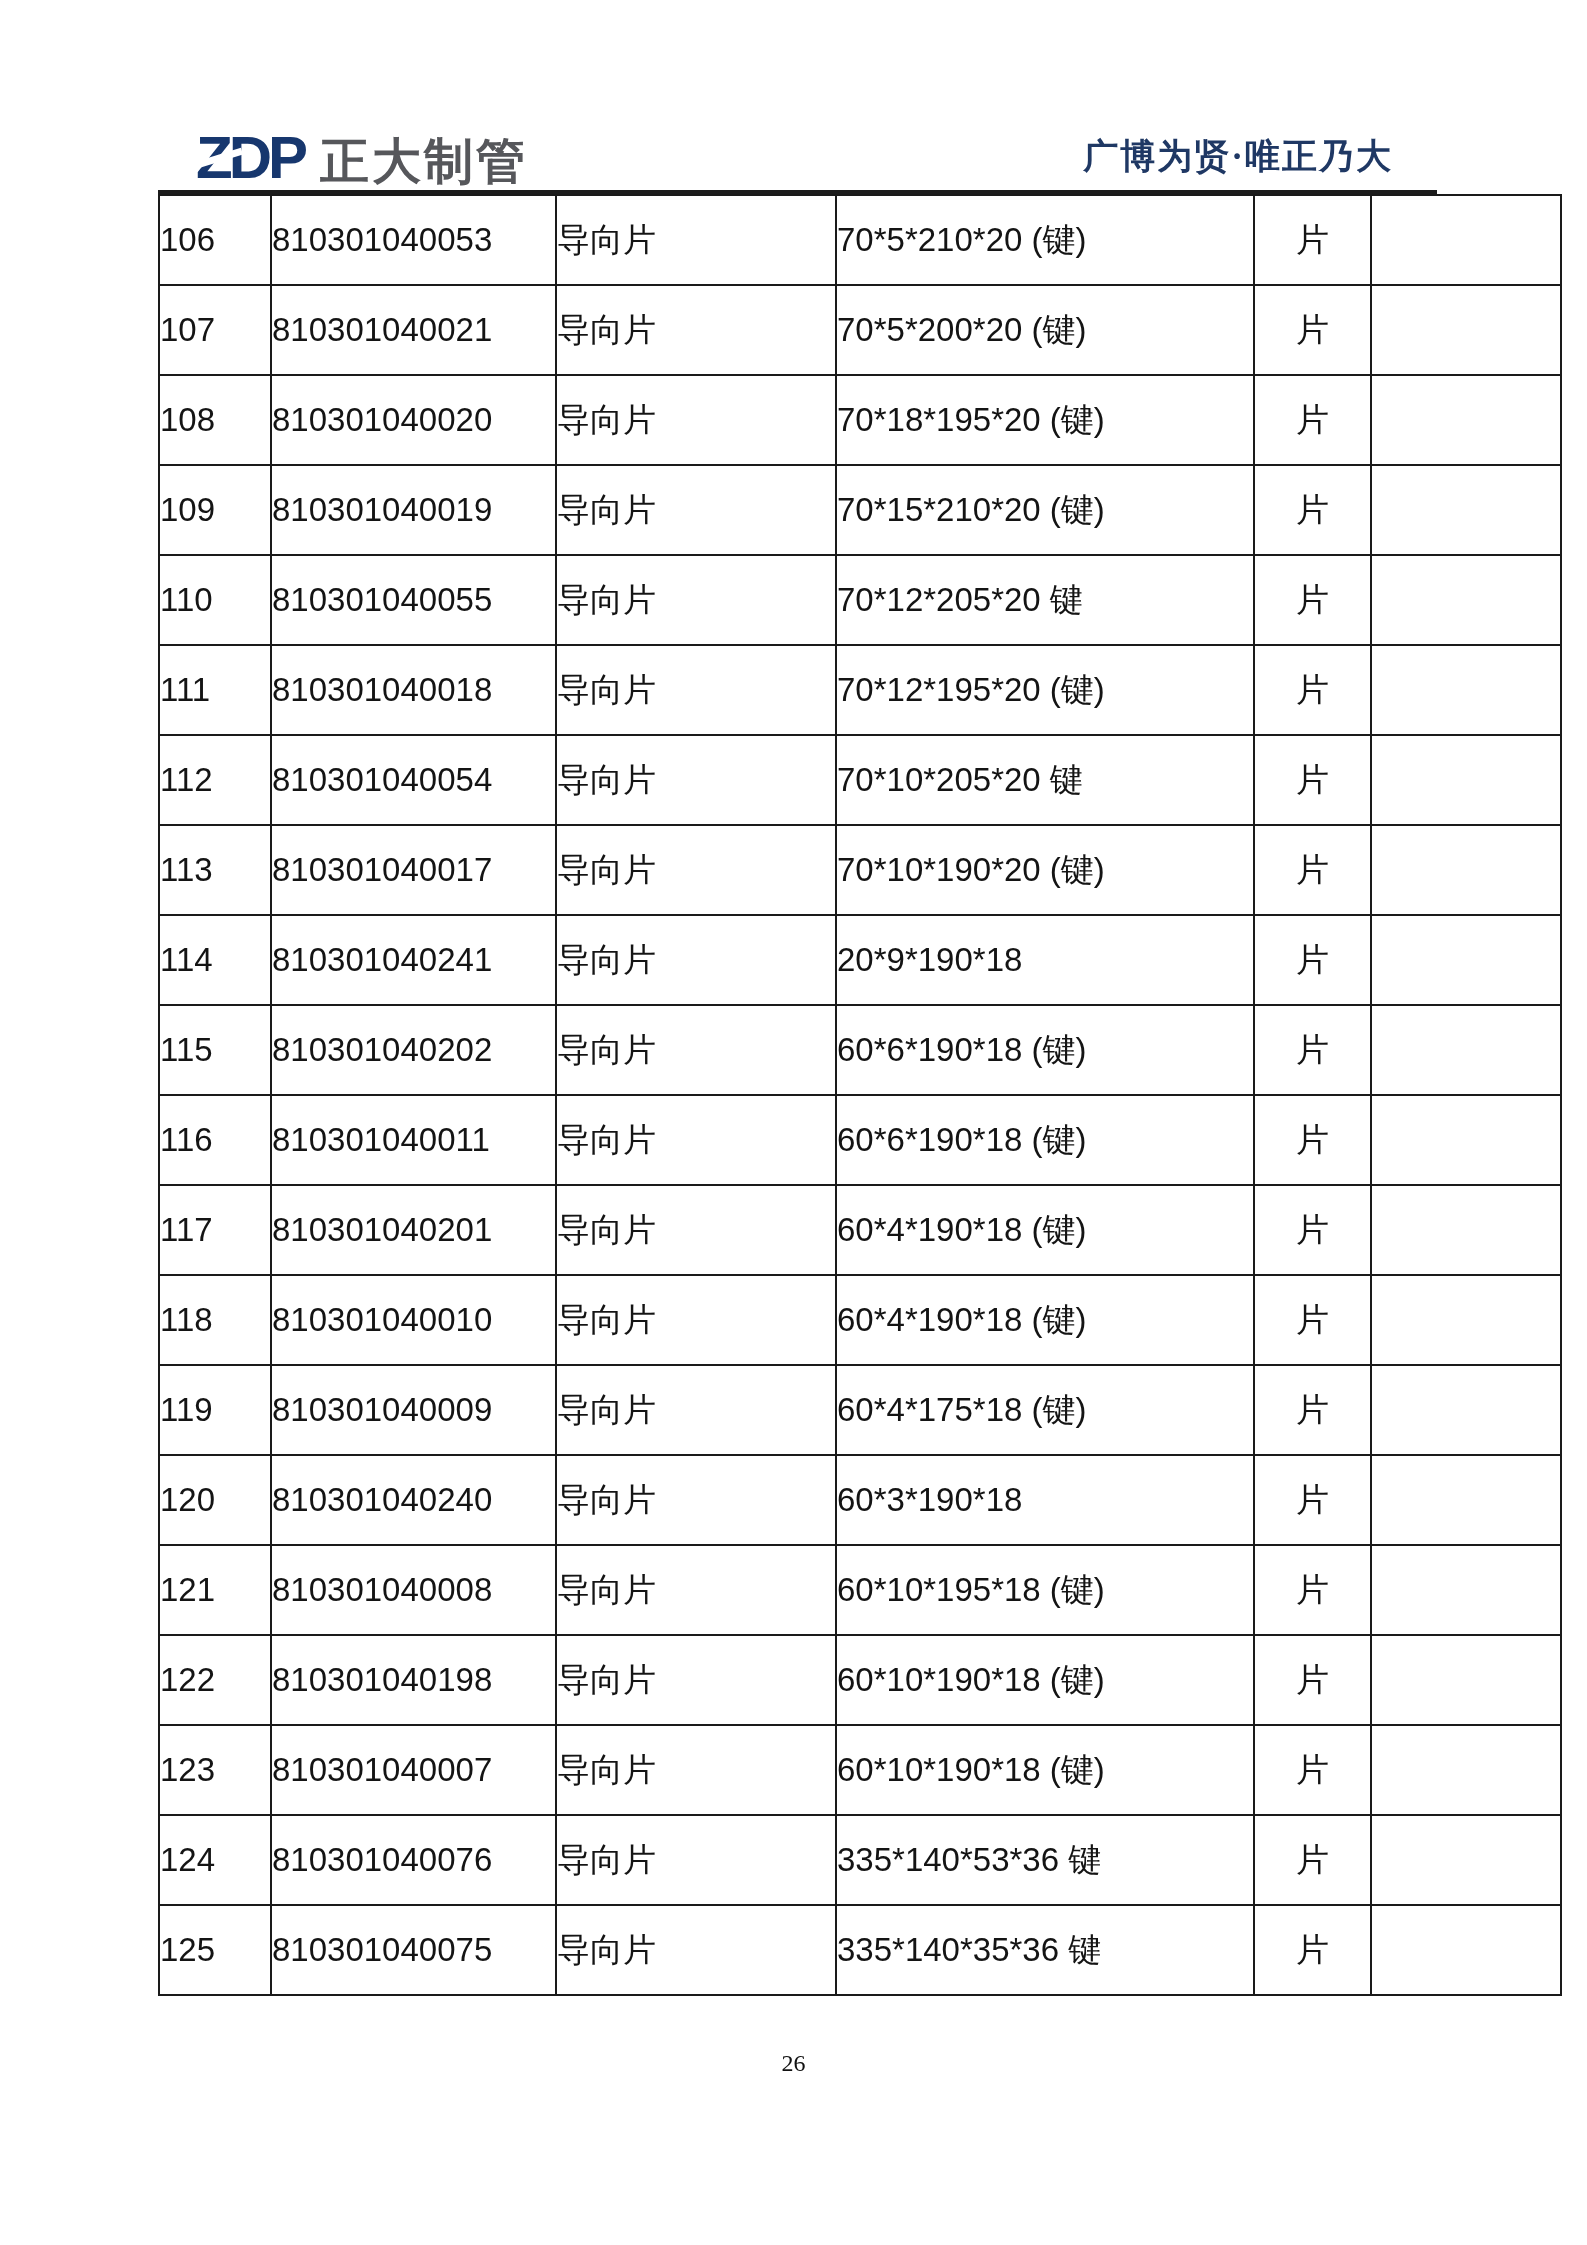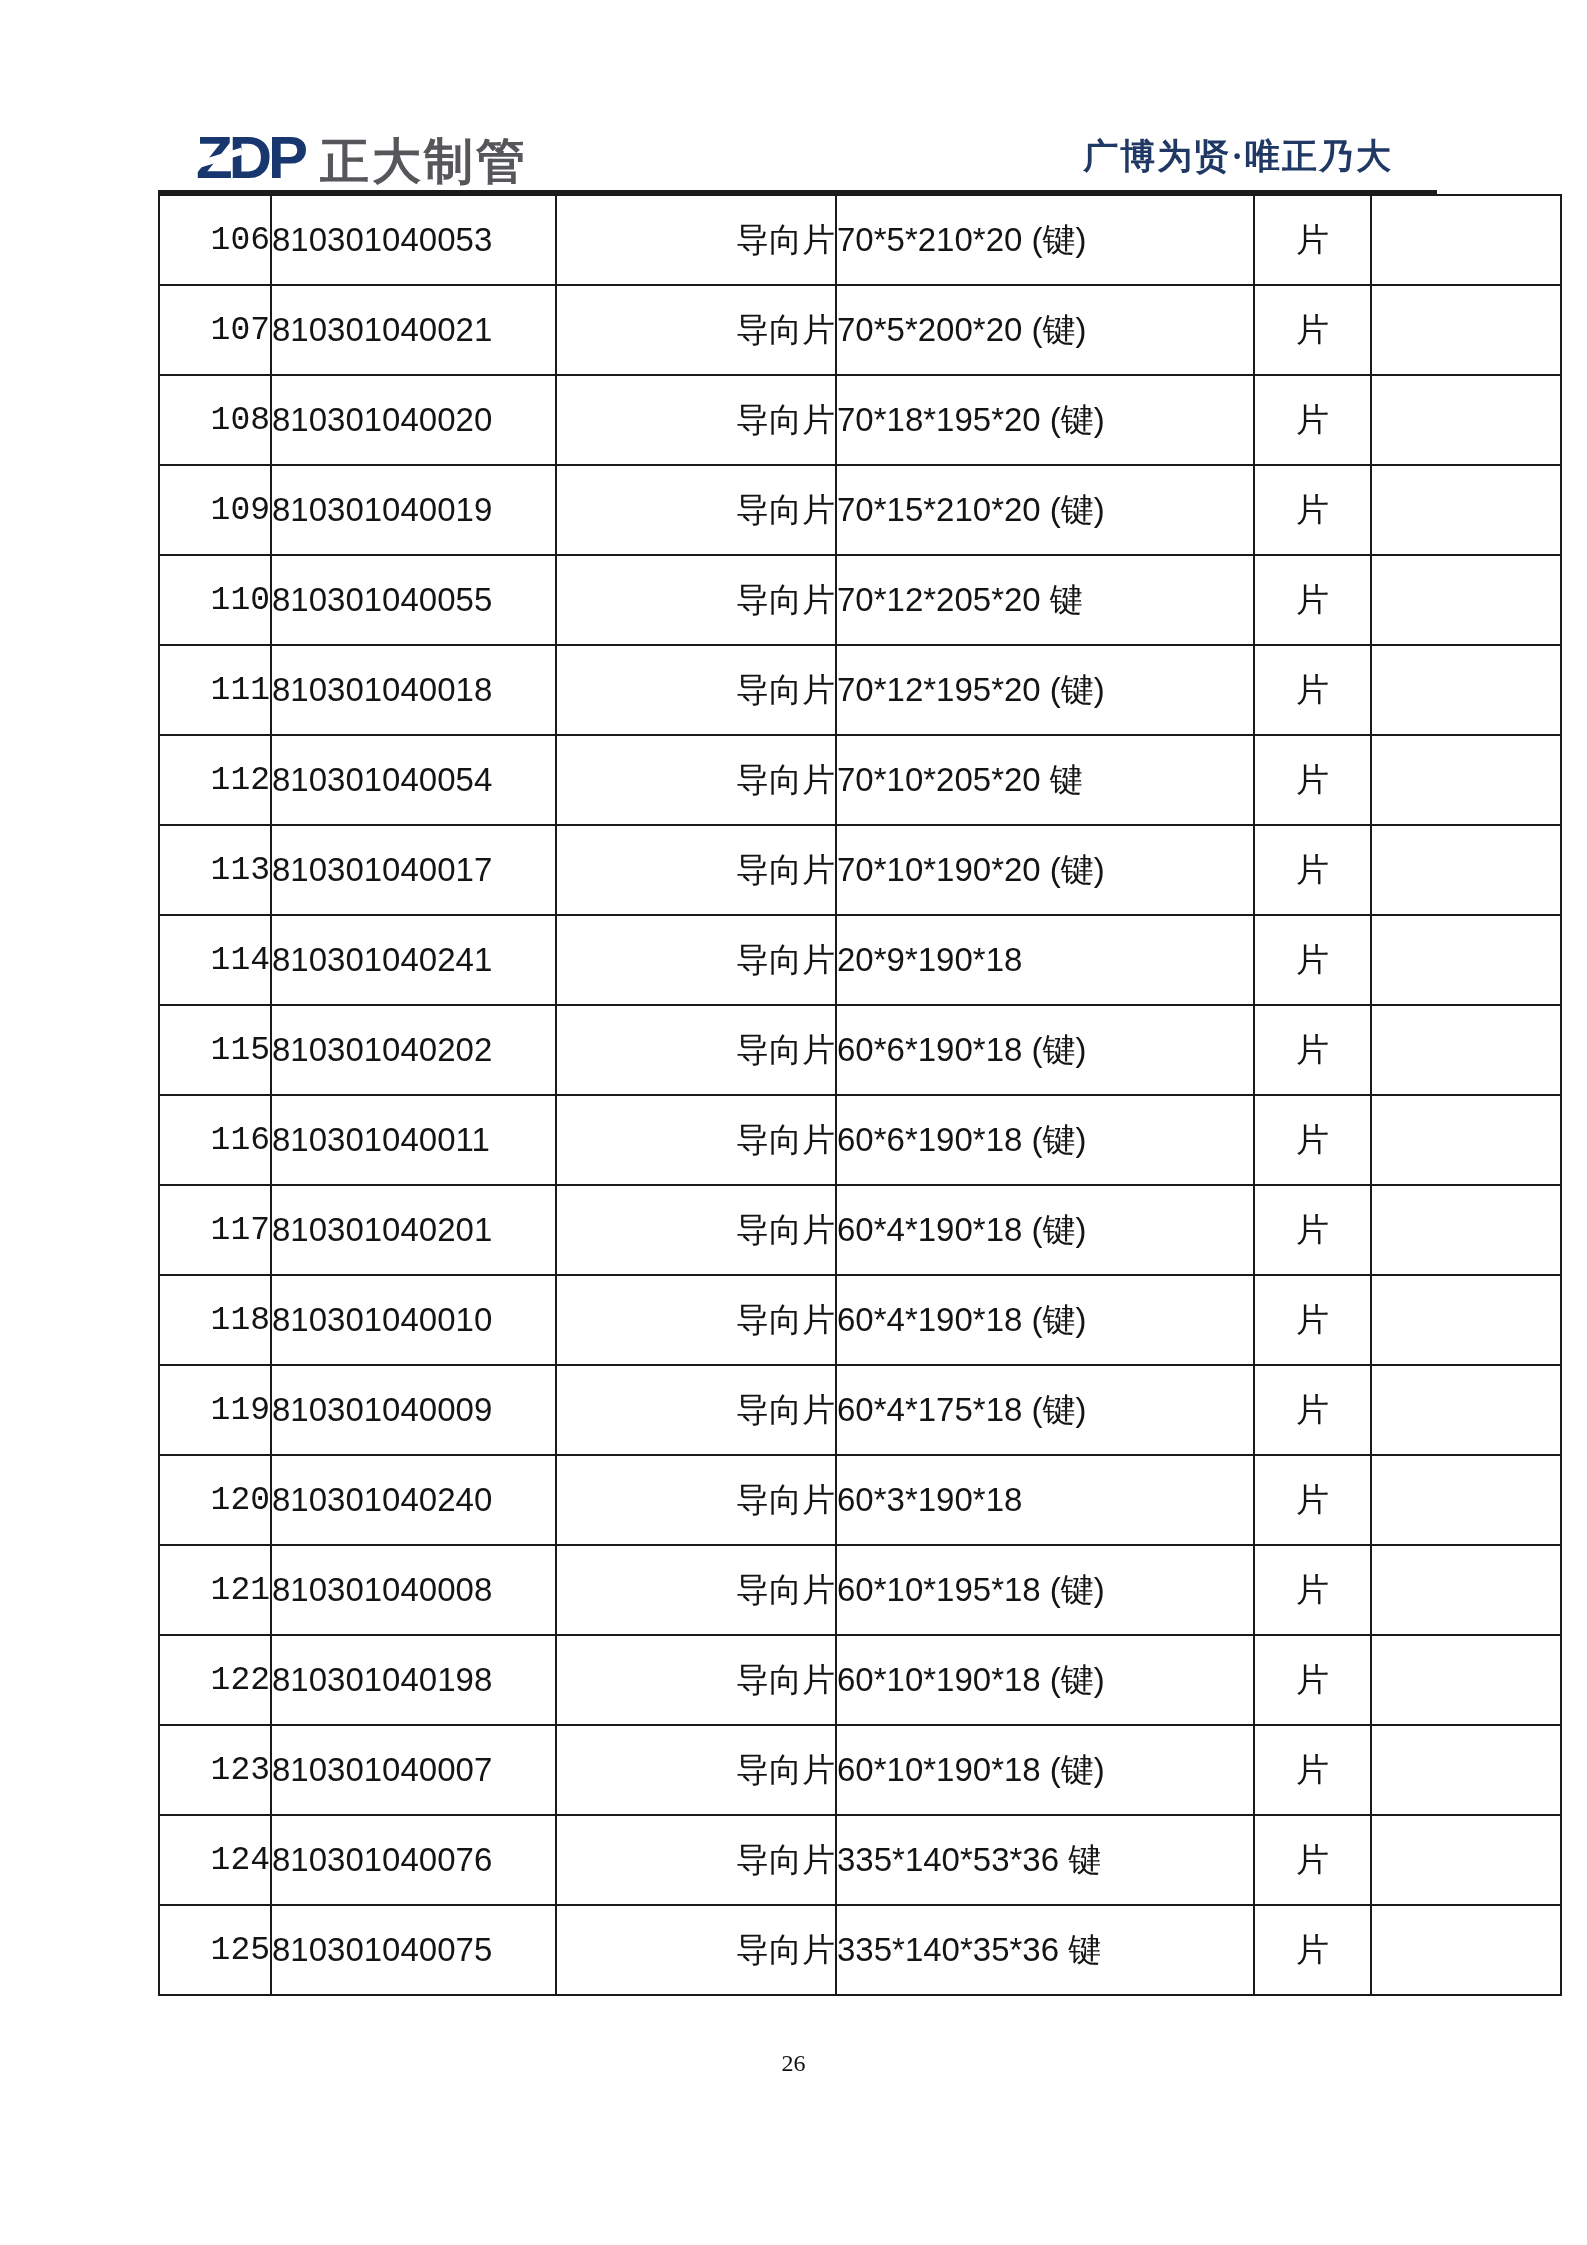--- a/index.html
+++ b/index.html
@@ -61,26 +61,26 @@
     border:2px solid #1a1a1a;
     height:90px;
     box-sizing:border-box;
     padding:0;
     vertical-align:middle;
     font-size:33px;
     overflow:hidden;
     white-space:nowrap;
   }
   td.col-no {
-    text-align:right;
-    font-family:Liberation Mono, monospace;
+    text-align:left;
+    font-family:Liberation Sans, sans-serif;
     font-size:32px;
   }
   td.col-code   { padding-left:13px; font-size:34px; }
-  td.col-name   { padding-left:11px;text-align:right; }
+  td.col-name   { padding-left:11px; }
   td.col-spec   { padding-left:15px; }
   td.col-unit   { text-align:center; }
   td.col-remark { }
 
   
   .page-num {
     position:absolute; left:0; top:2050px;
     width:100%;
     text-align:center;
     font-family:"Liberation Serif", serif;

